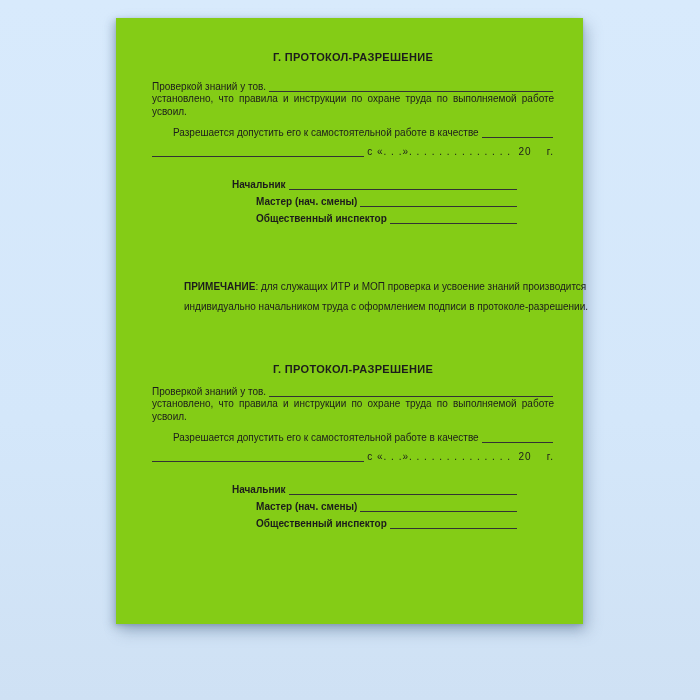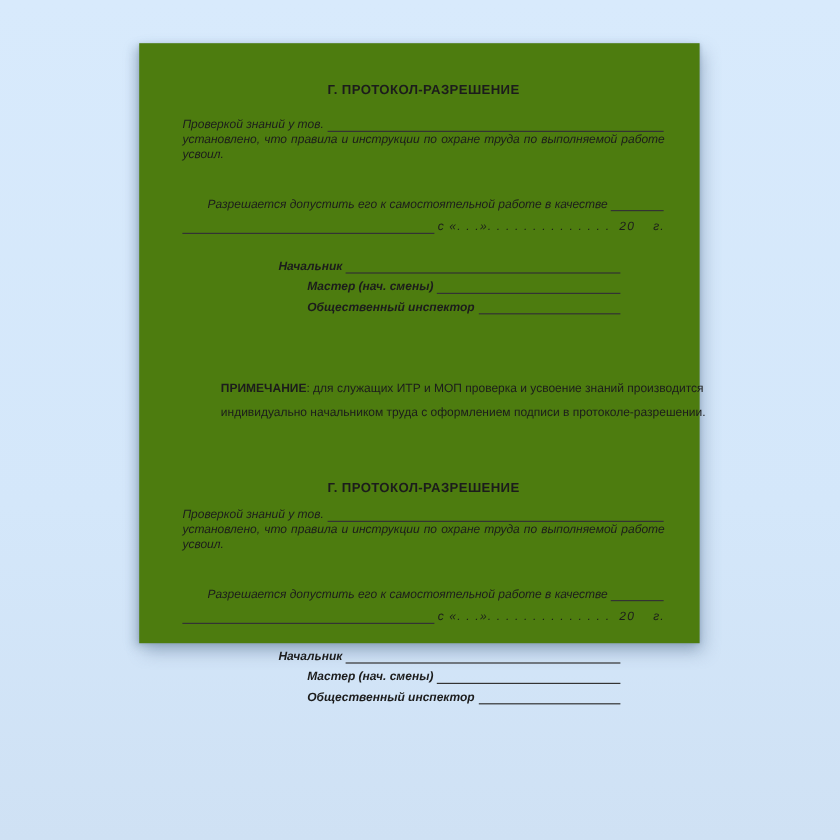--- a/index.html
+++ b/index.html
@@ -3,45 +3,45 @@
 <meta charset="utf-8">
 <style>
   html, body { margin: 0; padding: 0; }
   body {
     width: 700px; height: 700px; overflow: hidden; position: relative;
     background: linear-gradient(180deg, #d8eafc 0%, #d4e7fa 60%, #cfe1f4 100%);
     font-family: "Liberation Sans", sans-serif;
     color: #1c1c1c;
   }
   .page {
-    position: absolute; left: 116px; top: 36px;
-    width: 467px; height: 500px; box-sizing: border-box;
-    background: #4d7c0f;
+    position: absolute; left: 116px; top: 18px;
+    width: 467px; height: 606px; box-sizing: border-box;
+    background: #84cc16;
     padding: 33px 29px 0 36px;
     box-shadow: -4px 3px 8px rgba(120,145,170,0.40),
                  4px 7px 14px rgba(95,120,150,0.45),
                  0 1px 3px rgba(95,120,150,0.35);
   }
   .doc-title {
     margin: 0; font-size: 11px; line-height: 13px; font-weight: bold;
     text-align: center; letter-spacing: 0.3px; white-space: nowrap;
   }
   .para-first { margin-top: 16px; }
   .sec2 .para-first { margin-top: 9px; }
-  .txt { font-size: 10px; line-height: 12.5px; font-style: italic; }
+  .txt { font-size: 10px; line-height: 12.5px; }
   .row { display: flex; align-items: flex-end; }
   .row > span:first-child { white-space: nowrap; }
   .fill {
     flex: 1; height: 11px; margin: 0 1px 1px 3px;
     border-bottom: 1px solid #333333;
   }
   .just {
     text-align: justify; text-align-last: justify; word-spacing: -1px;
   }
-  .permission { margin-top: 28px; padding-left: 21px; }
+  .permission { margin-top: 8px; padding-left: 21px; }
   .date-row { margin-top: 6px; }
   .date-row .fill { margin-left: 0; margin-right: 3px; }
   .date-text { white-space: pre; letter-spacing: 1px; }
   .signatures { margin-top: 20px; margin-left: 80px; width: 286px; }
   .sig-row + .sig-row { margin-top: 4px; padding-left: 24px; }
   .b { font-weight: bold; }
   .note { margin-top: 52px; }
   .note-line { font-size: 10px; line-height: 20px; white-space: nowrap; padding-left: 32px; }
   .sec2 { margin-top: 46px; }
 </style>

